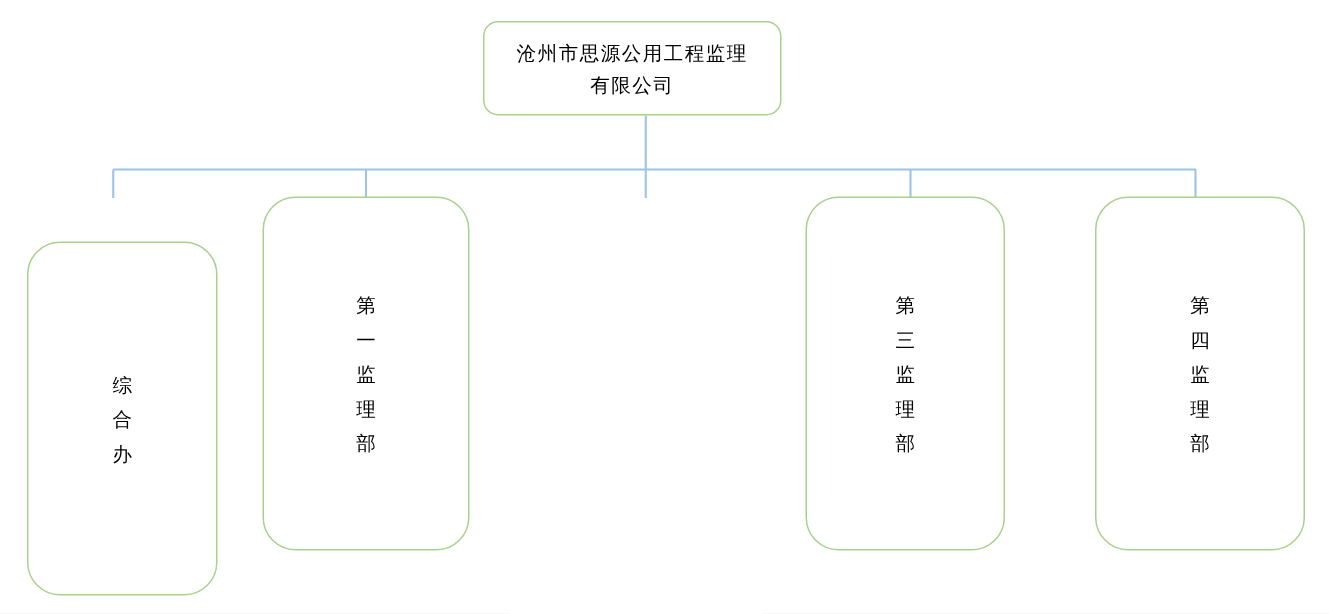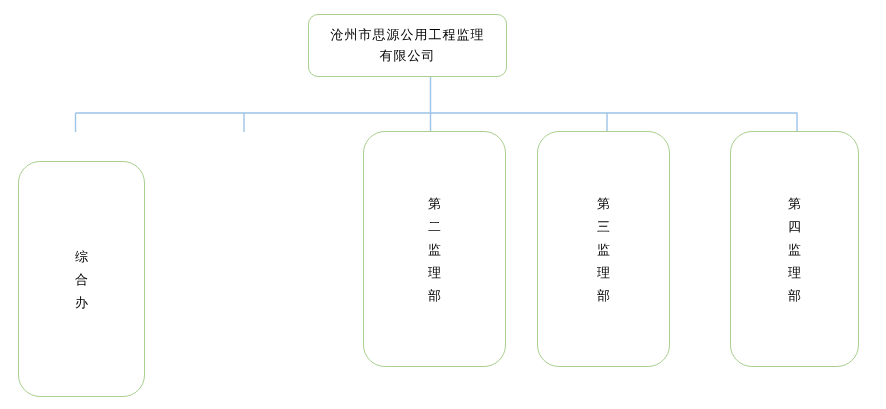--- a/index.html
+++ b/index.html
@@ -36,43 +36,42 @@
     position: absolute;
     background: var(--background);
     border: 1.3px solid var(--node-border);
     display: flex;
     align-items: center;
     justify-content: center;
     color: var(--text);
   }
 
   .root-node {
-    left: 308px; top: 14px;
+    left: 322px; top: 14px;
     width: 199px; height: 63px;
     border-radius: 10px;
-    font-family: Liberation Mono, monospace;
   }
   .root-label {
     font-size: 13px;
     line-height: 21px;
     text-align: center;
     white-space: pre-line;
     letter-spacing: 1px;
   }
 
   .child-node {
     top: 131px;
     height: 236px;
     border-radius: 22px;
   }
   .child-1 { left: 18px;  width: 127px; margin-top: 30px; }
   .child-2 { left: 175px; width: 138px; }
   .child-3 { left: 363px; width: 143px; }
   .child-4 { left: 537px; width: 133px; }
-  .child-5 { left: 730px; width: 129px; }
+  .child-5 { left: 730px; width: 140px; }
 
   .child-label {
     font-size: 13px;
     line-height: 23px;
     width: 1.3em;
     word-break: break-all;
     text-align: center;
   }
 </style>
 </head>
@@ -92,24 +91,24 @@
 
   <div class="node root-node">
     <div class="root-label">沧州市思源公用工程监理
 有限公司</div>
   </div>
 
   <div class="node child-node child-1">
     <div class="child-label">综合办</div>
   </div>
 
+  <div class="node child-node child-2">
+    <div class="child-label">第一监理部</div>
+  </div>
 
-  <div class="node child-node child-3">
-    <div class="child-label">第二监理部</div>
-  </div>
 
   <div class="node child-node child-4">
     <div class="child-label">第三监理部</div>
   </div>
 
   <div class="node child-node child-5">
     <div class="child-label">第四监理部</div>
   </div>
 
 </div>

